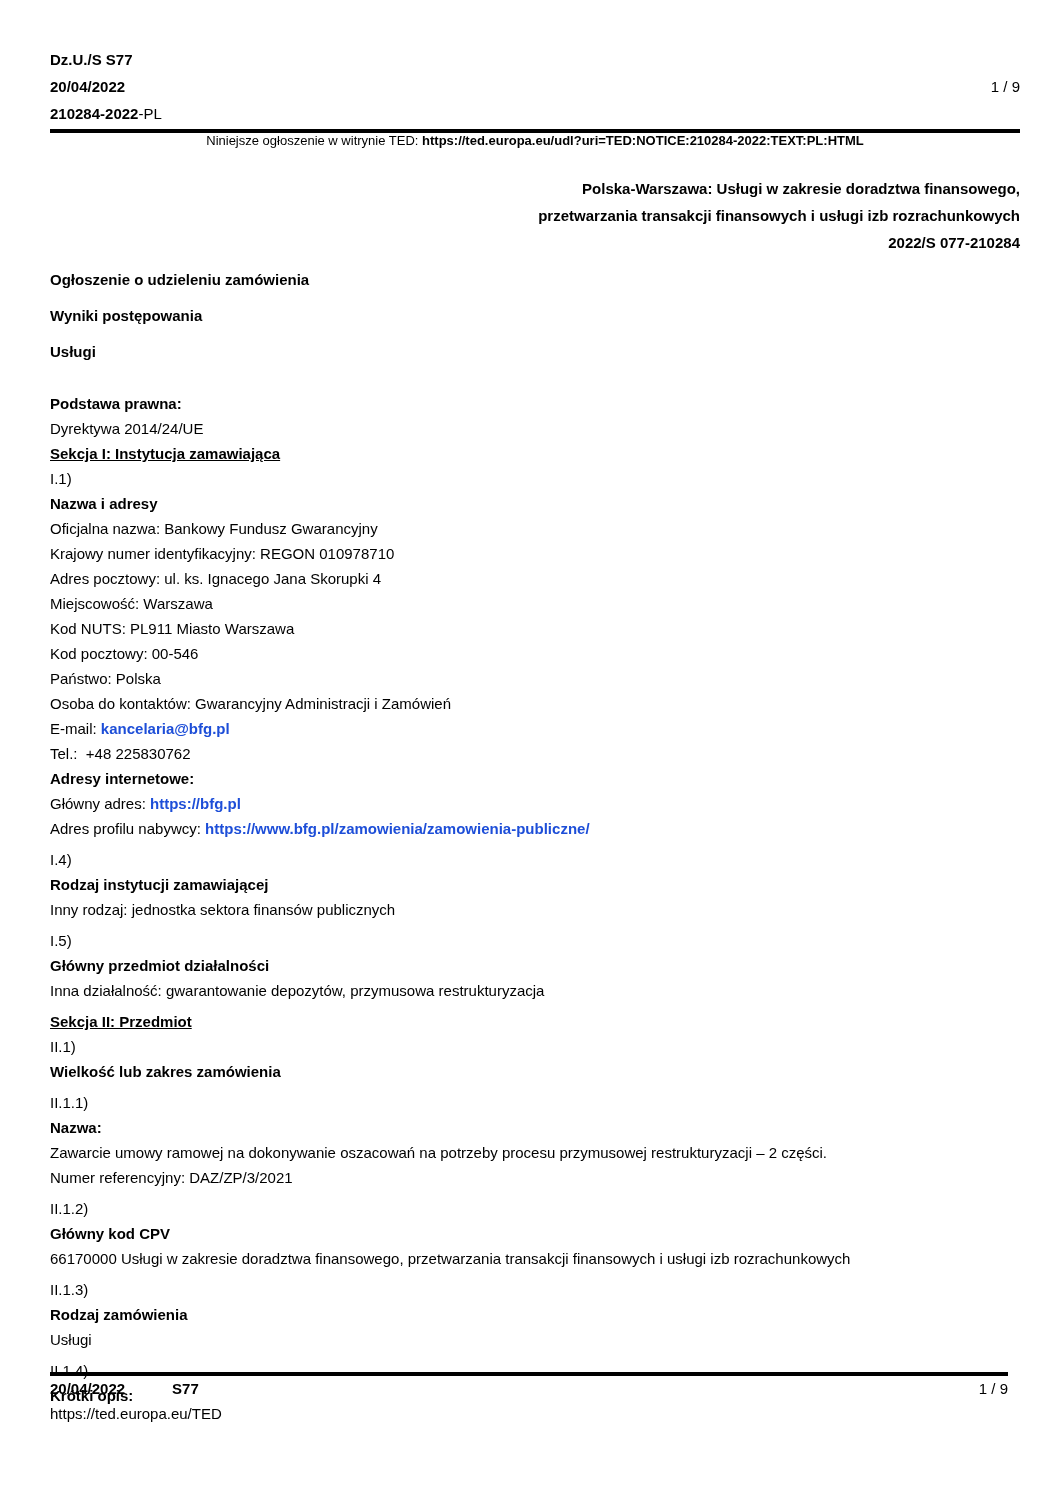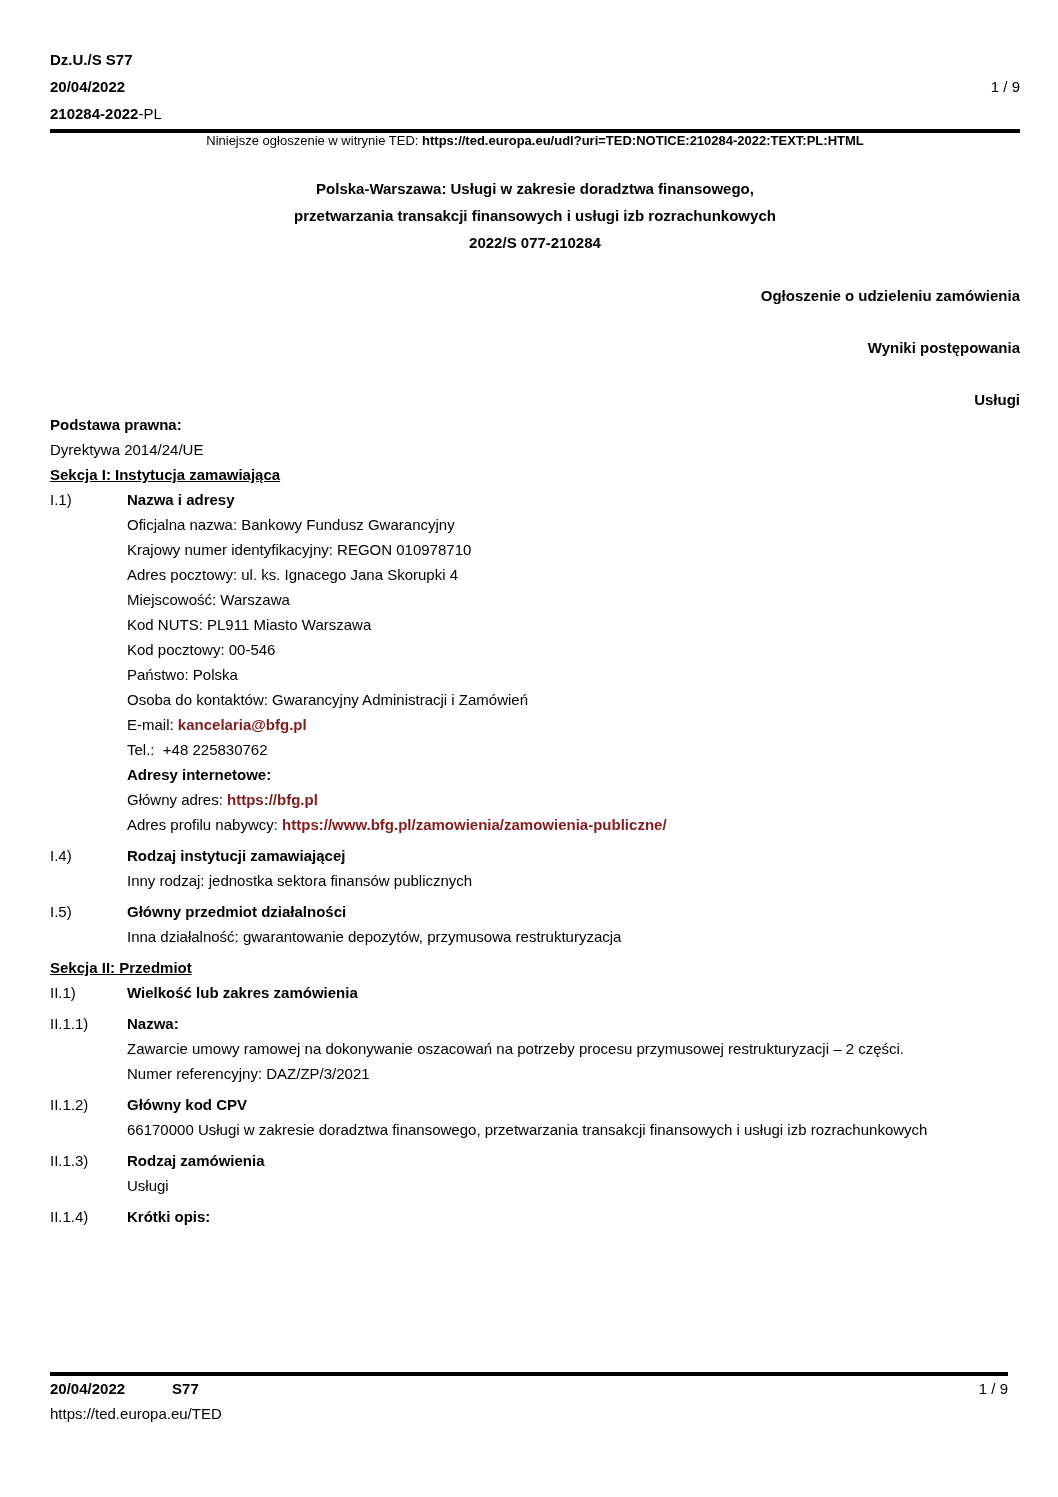--- a/index.html
+++ b/index.html
@@ -18,33 +18,33 @@
   }
   
   .hdr { font-weight:bold; line-height:27px; }
   .hdr-row { display:flex; justify-content:space-between; align-items:baseline; }
   .page-num { font-weight:normal; }
   .reg { font-weight:normal; }
   .rule { border:none; border-top:4px solid #000; height:0; margin-top:2px; }
   
   .notice { text-align:center; font-size:13px; line-height:16px; }
   .notice .url { font-weight:bold; }
-  .doc-title { text-align:center; font-weight:bold; line-height:27px; margin-top:26px; }
-  .subtitle { text-align:right; font-weight:bold; margin-top:27px; }
+  .doc-title { text-align:right; font-weight:bold; line-height:27px; margin-top:26px; }
+  .subtitle { text-align:left; font-weight:bold; margin-top:11px; }
   
-  .legal { }
+  .legal { margin-top:27px; }
   .legal .lbl { font-weight:bold; }
   .section-heading { font-weight:bold; text-decoration:underline; }
-  .item { display:flex; margin-bottom:6px; }
+  .item { display:flex; margin-bottom:6px;flex-direction:column; }
   .item-num { width:77px; flex-shrink:0; }
   .item-body { flex:1; }
   .item-title { font-weight:bold; }
   .b { font-weight:normal; }
   .pre { white-space:pre-wrap; }
-  .link { color:#7f1d1d; font-weight:bold; text-decoration:none; cursor:pointer; }
+  .link { color:#1d4ed8; font-weight:bold; text-decoration:none; cursor:pointer; }
   
   .footer { position:absolute; left:50px; right:50px; top:1372px; }
   .ftr-row { display:flex; align-items:baseline; font-weight:bold; }
   .ftr-series { margin-left:47px; }
   .ftr-page { margin-left:auto; font-weight:normal; }
 </style>
 </head>
 <body>
 
 <div class="page">

